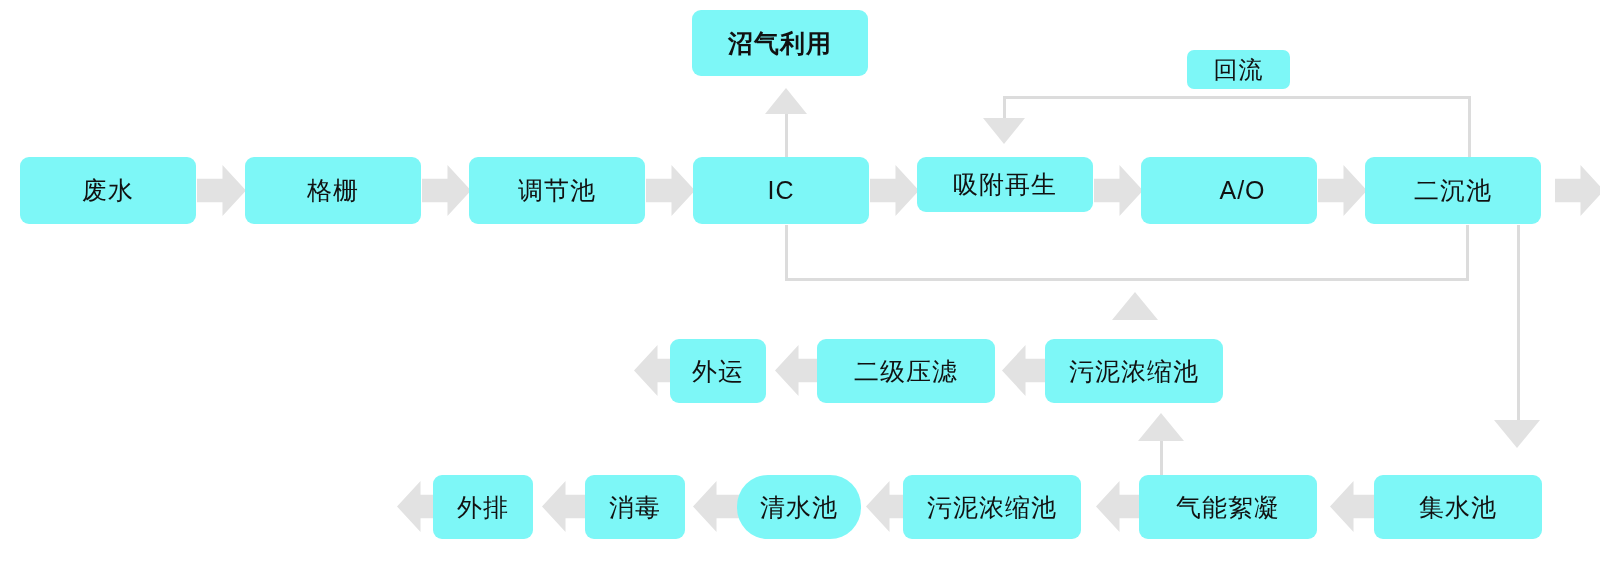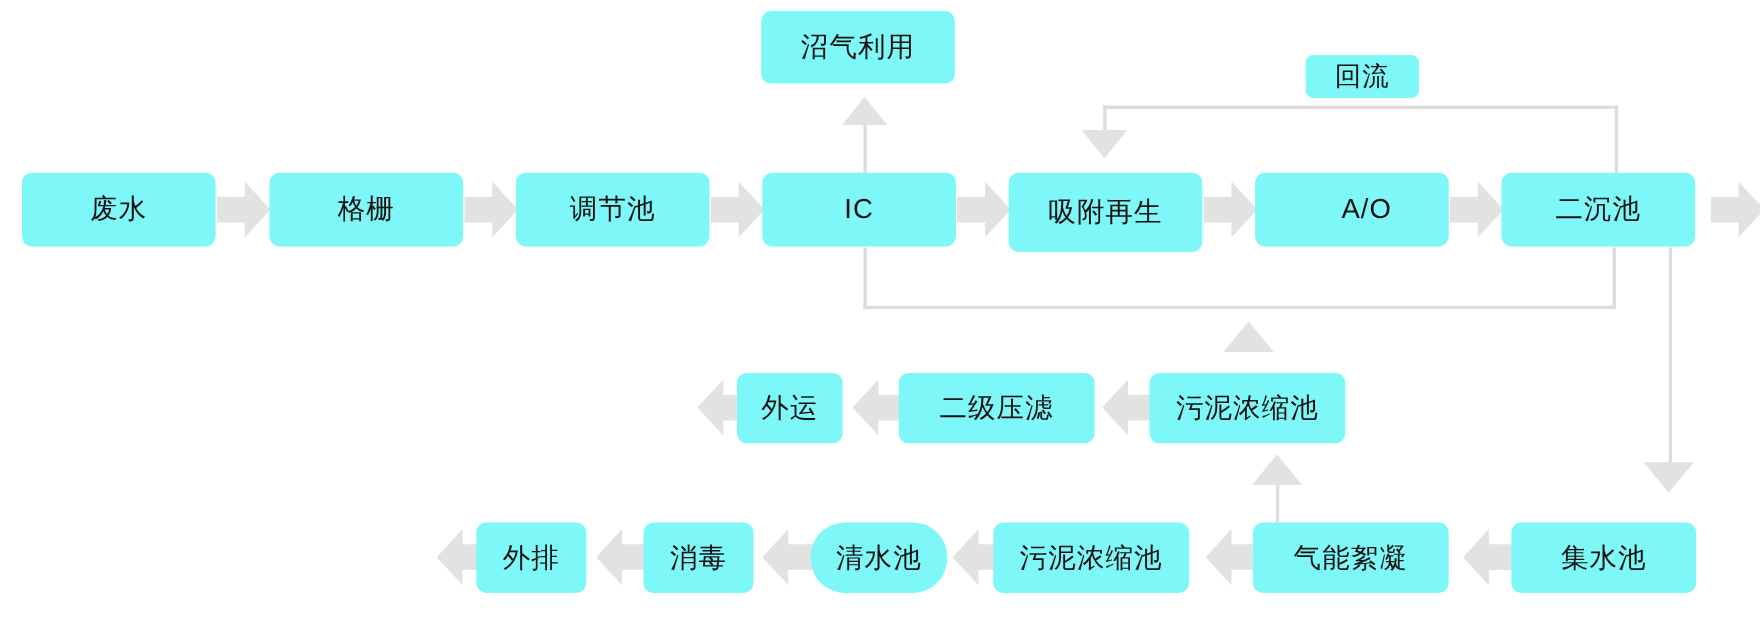--- a/index.html
+++ b/index.html
@@ -76,21 +76,21 @@
     user-select: none;
   }
 </style>
 </head>
 <body>
 
 <div id="canvas">
 
   <span class="watermark"></span>
 
-  <div class="node" style="left:692px; top:10px; width:176px; height:66px;">
+  <div class="node" style="left:692px; top:10px; width:176px; height:66px;font-weight:bold;">
     <span>沼气利用</span>
   </div>
 
   <div class="line-v" style="left:785px; top:108px; height:52px;"></div>
   <div class="head-up" style="left:765px; top:88px; width:42px; height:26px;"></div>
 
   <div class="node small" style="left:1187px; top:50px; width:103px; height:39px;">
     <span>回流</span>
   </div>
 
@@ -112,21 +112,21 @@
   <div class="node" style="left:469px; top:157px; width:176px; height:67px;">
     <span>调节池</span>
   </div>
   <div class="arrow right" style="left:646px; top:165px; width:49px; height:51px;"></div>
 
   <div class="node" style="left:693px; top:157px; width:176px; height:67px;">
     <span>IC</span>
   </div>
   <div class="arrow right" style="left:870px; top:165px; width:49px; height:51px;"></div>
 
-  <div class="node" style="left:917px; top:157px; width:176px; height:72px;">
+  <div class="node" style="left:917px; top:157px; width:176px; height:55px;">
     <span>吸附再生</span>
   </div>
   <div class="arrow right" style="left:1094px; top:165px; width:49px; height:51px;"></div>
 
   <div class="node" style="left:1141px; top:157px; width:176px; height:67px;padding-left:27px;">
     <span>A/O</span>
   </div>
   <div class="arrow right" style="left:1318px; top:165px; width:49px; height:51px;"></div>
 
   <div class="node" style="left:1365px; top:157px; width:176px; height:67px;">

